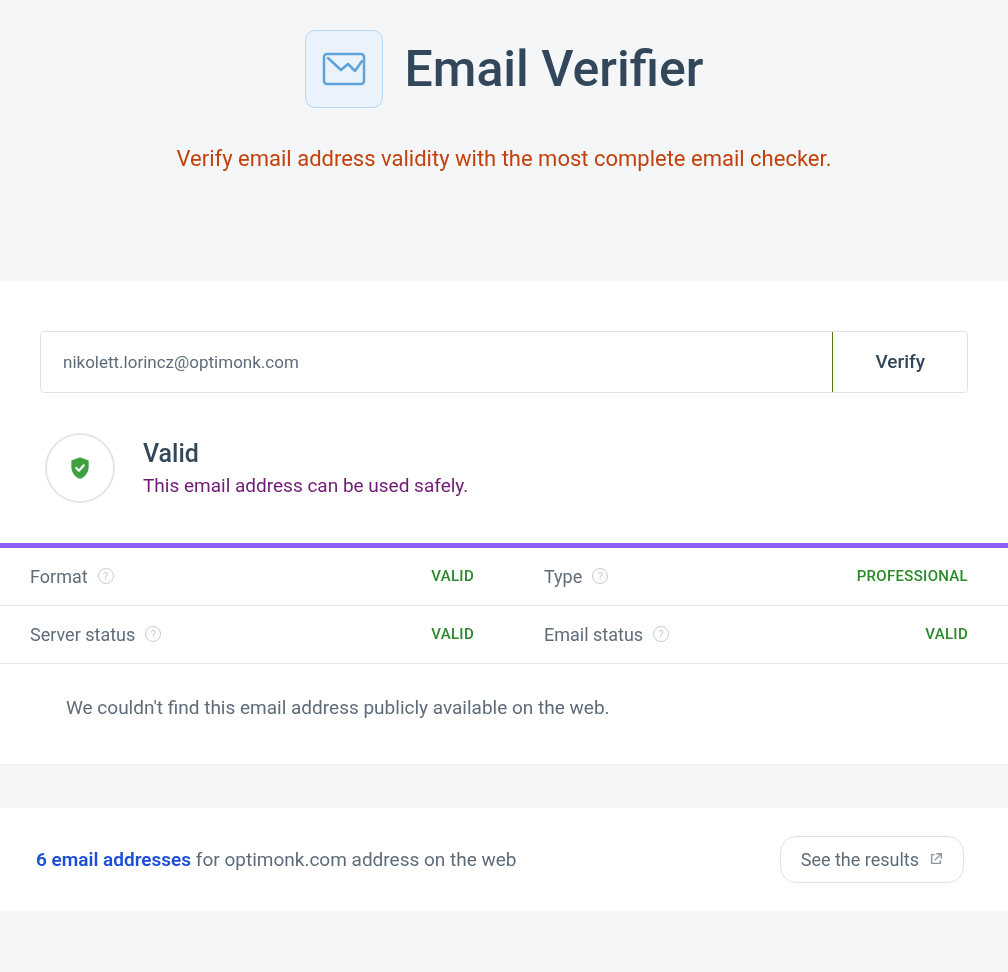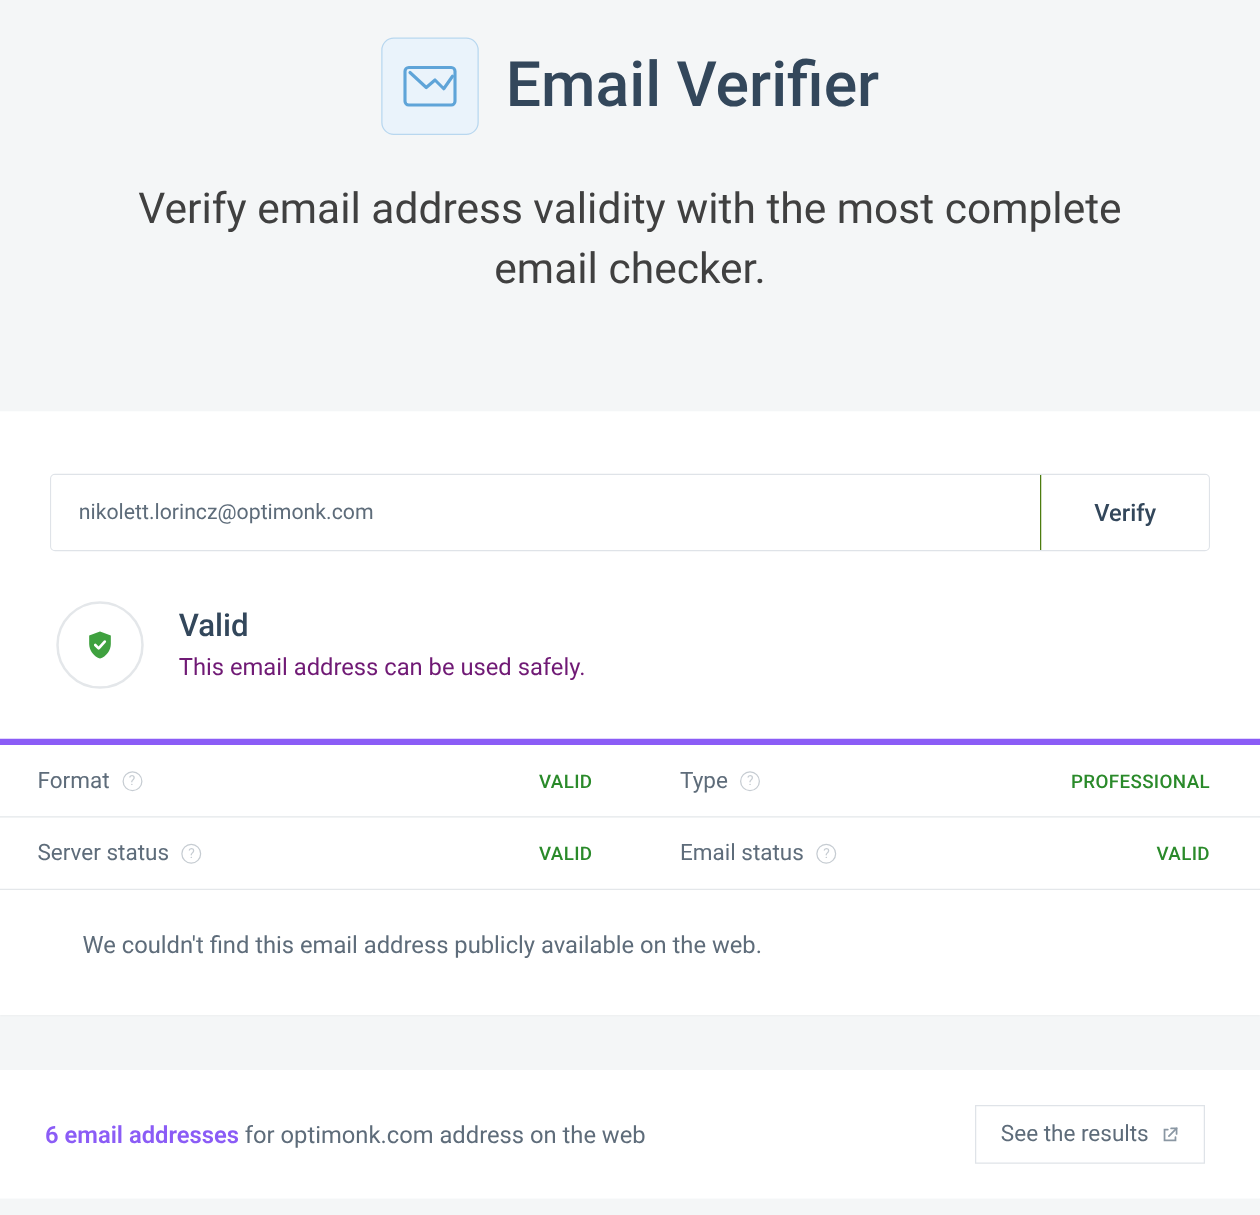--- a/index.html
+++ b/index.html
@@ -29,25 +29,25 @@
     display: flex;
     align-items: center;
     justify-content: center;
   }
   .hero-title {
     font-size: 50px;
     font-weight: 500;
     color: #33475b;
   }
   .hero-subtitle {
-    font-size: 34px;
-    color: #404040;
+    font-size: 22px;
+    color: #c2410c;
     font-weight: 400;
     max-width: 820px;
-    margin: 0 auto;
+    margin: 16px auto;
     line-height: 1.4;
   }
   .card {
     background: #fff;
     margin: 0;
     box-shadow: 0 1px 2px rgba(0,0,0,0.04);
   }
   .input-area {
     padding: 50px 40px 40px 40px;
   }
@@ -151,29 +151,29 @@
     padding: 28px 44px 28px 36px;
     display: flex;
     align-items: center;
     justify-content: space-between;
   }
   .footer-text {
     font-size: 19px;
     color: #5e6c7a;
   }
   .footer-text b {
-    color: #8b5cf6;
+    color: #1d4ed8;
     font-weight: 600;
   }
   .results-btn {
     display: flex;
     align-items: center;
     gap: 10px;
     border: 1px solid #dfe3e8;
-    border-radius: 0;
+    border-radius: 16px;
     background: #fff;
     padding: 12px 20px;
     font-size: 18px;
     color: #5e6c7a;
     cursor: pointer;
     font-family: inherit;
   }
 </style>
 </head>
 <body>

